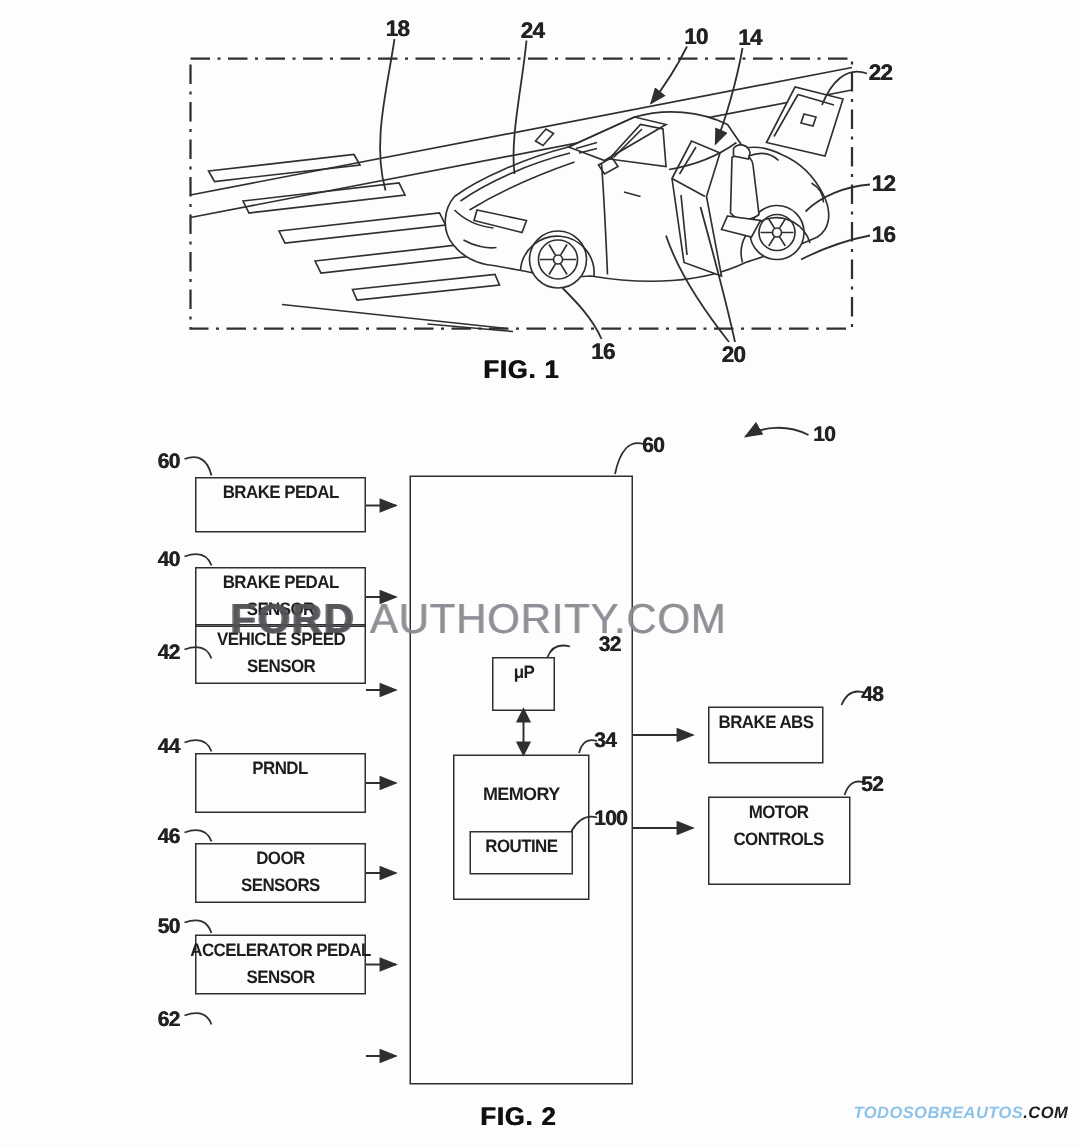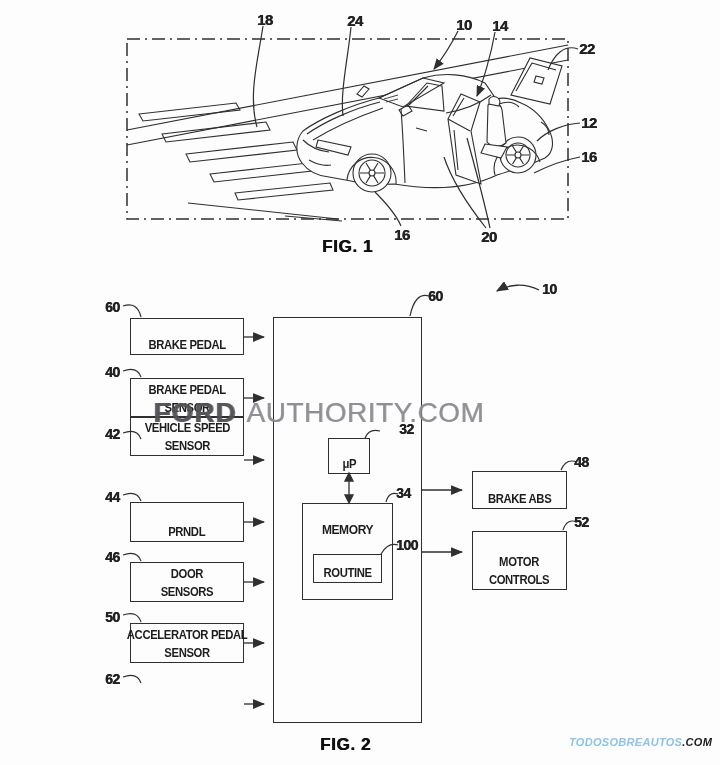--- a/index.html
+++ b/index.html
@@ -1,20 +1,20 @@
 <!DOCTYPE html>
 <html><head>
 <meta charset="utf-8">
 <style>
   html,body{margin:0;padding:0;background:#fff}
   .canvas{position:relative;width:720px;height:765px;background:#fdfdfd;
           font-family:"Liberation Sans",sans-serif;overflow:hidden}
   svg.scene{position:absolute;left:0;top:0;z-index:1}
   .box{position:absolute;border:1.5px solid #2f2f2f;background:transparent;
-       display:flex;align-items:flex-end;justify-content:center;box-sizing:border-box;z-index:2}
+       display:flex;align-items:flex-start;justify-content:center;box-sizing:border-box;z-index:2}
   .box-label{font-weight:bold;font-size:12px;line-height:1.5;color:#1d1d1d;text-align:center;
              white-space:pre;letter-spacing:-0.4px;transform:scaleX(.94)}
   .floating-label{position:absolute;z-index:2;text-align:center}
   .ref{position:absolute;font-weight:bold;font-size:14px;color:#222;letter-spacing:-0.5px;z-index:3;
        text-shadow:.4px 0 currentColor}
   .ref-f1{font-size:15px}
   .fig-caption{position:absolute;font-weight:bold;font-size:17px;letter-spacing:.6px;color:#101010;
                text-shadow:.6px 0 currentColor;z-index:3}
   .underlined{text-decoration:underline;text-underline-offset:4px;text-decoration-thickness:1.5px}
   .wm-center{position:absolute;left:153px;top:399px;font-size:28px;line-height:1;white-space:nowrap;z-index:6}
@@ -187,21 +187,21 @@
   <div class="box" style="left:328px;top:438px;width:42px;height:36px">
     <span class="box-label">μP</span>
     </div>
   <div class="box" style="left:302px;top:503px;width:91px;height:97px"></div>
   <div class="floating-label" style="left:302px;top:520px;width:91px">
     <span class="box-label">MEMORY</span></div>
   <div class="box" style="left:313px;top:554px;width:69px;height:29px">
     <span class="box-label">ROUTINE</span>
     </div>
 
-  <div class="box" style="left:472px;top:471px;width:95px;height:38px">
+  <div class="box" style="left:472px;top:471px;width:77px;height:38px">
     <span class="box-label">BRAKE ABS</span>
     </div>
   <div class="box" style="left:472px;top:531px;width:95px;height:59px">
     <span class="box-label">MOTOR
 CONTROLS</span>
     </div>
 
   <span class="ref" style="left:105px;top:299px">60</span>
   <span class="ref" style="left:105px;top:364px">40</span>
   <span class="ref" style="left:105px;top:426px">42</span>

